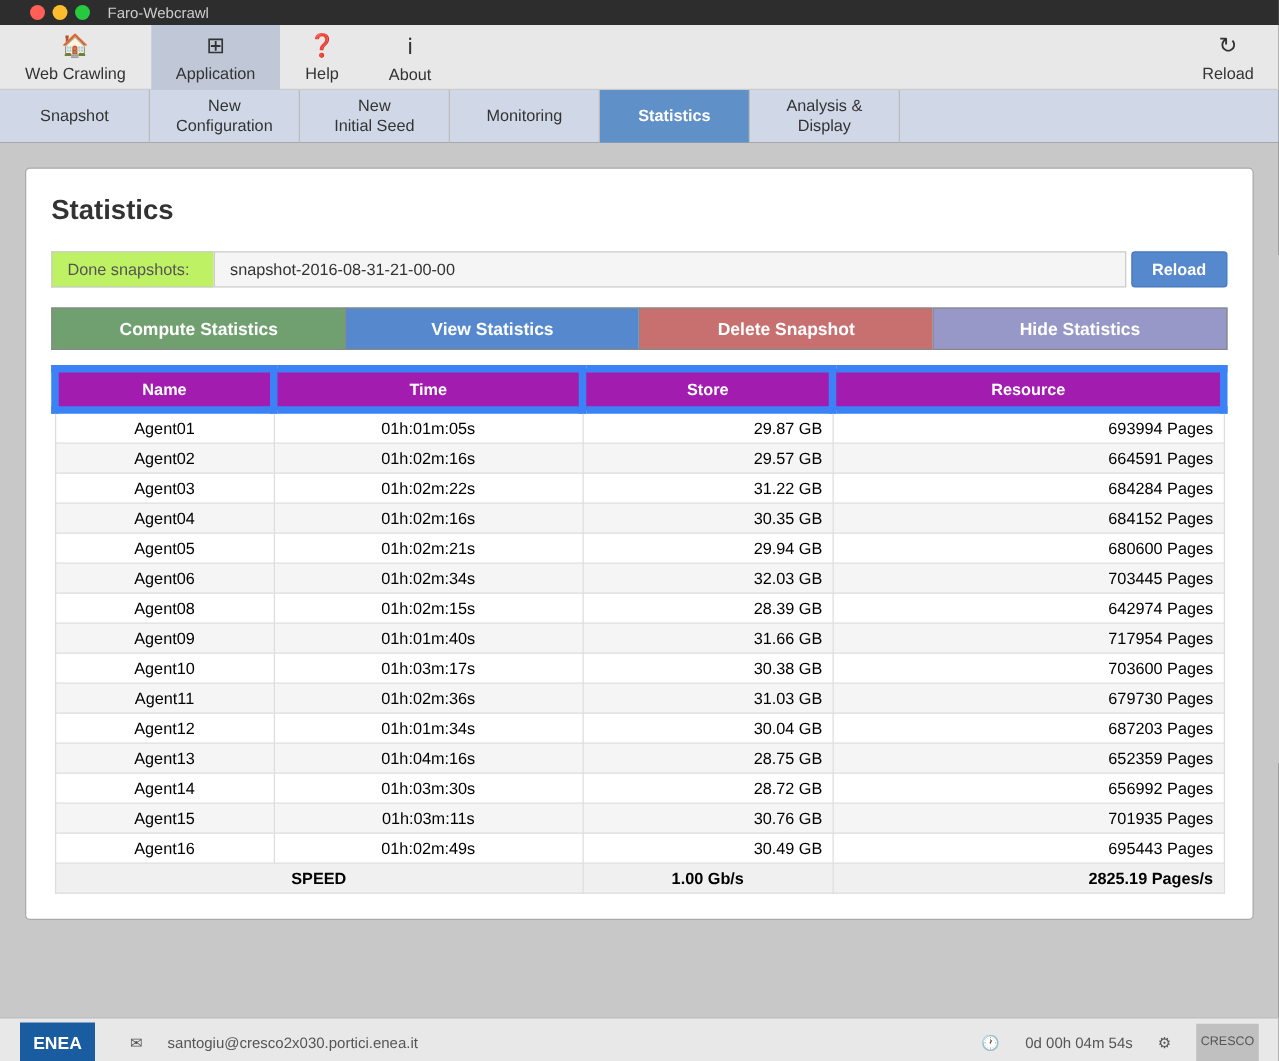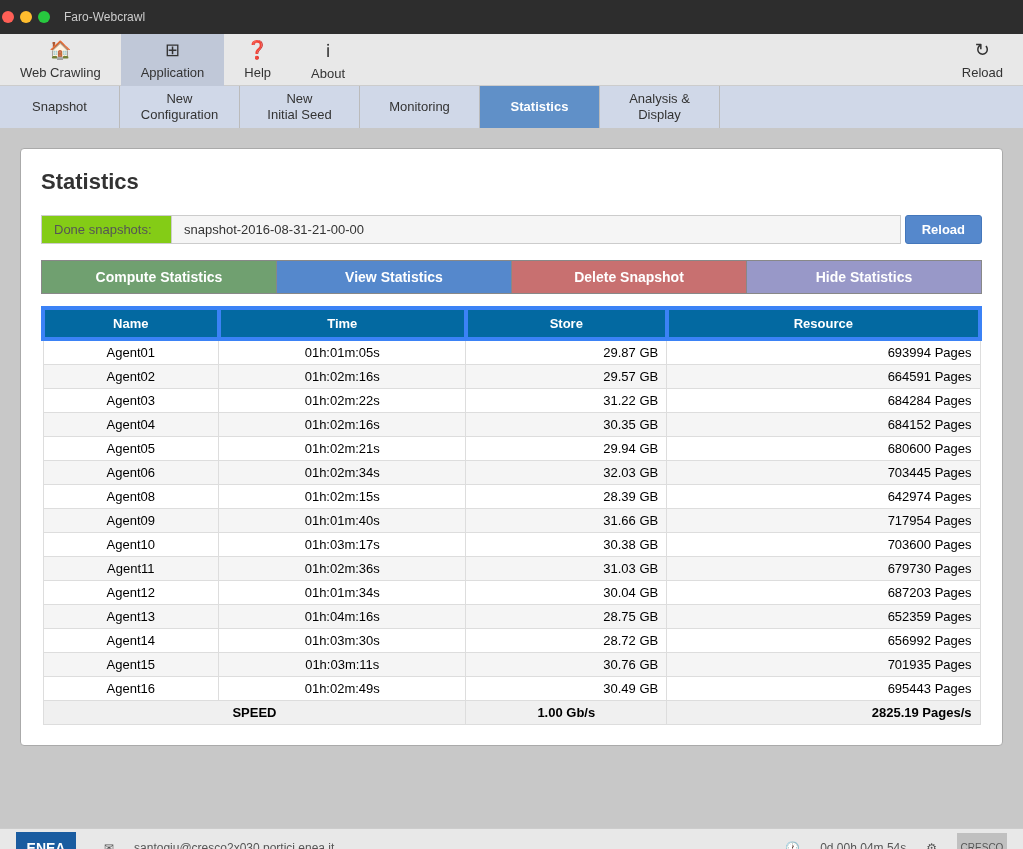--- a/index.html
+++ b/index.html
@@ -8,24 +8,24 @@
       font-size: 13px;
       background: #3a3a3a;
       width: 1023px;
       min-height: 849px;
       overflow-x: hidden;
     }
 
     
     #title-bar {
       background: #2d2d2d;
-      height: 34px;
-      display: flex;
-      align-items: center;
-      padding: 0 2px;
+      height: 20px;
+      display: flex;
+      align-items: center;
+      padding: 0 24px;
       gap: 6px;
     }
     .window-btn {
       width: 12px; height: 12px;
       border-radius: 50%;
       display: inline-block;
     }
     .btn-close { background: #ff5f56; }
     .btn-min { background: #ffbd2e; }
     .btn-max { background: #27c93f; }
@@ -122,21 +122,21 @@
     }
 
     
     #snapshot-row {
       display: flex;
       align-items: center;
       margin-bottom: 16px;
       gap: 0;
     }
     #snapshot-label {
-      background: #84cc16;
+      background: #bef264;
       border: 1px solid #ccc;
       padding: 6px 12px;
       font-size: 13px;
       color: #555;
       border-right: none;
       min-width: 130px;
     }
     #snapshot-value {
       background: #f5f5f5;
       border: 1px solid #ccc;
@@ -178,25 +178,25 @@
     .btn-hide { background: #9898c8; color: white; }
     .btn-delete { background: #c87070; color: white; }
 
     
     #data-table {
       width: 100%;
       border-collapse: collapse;
       font-size: 13px;
     }
     #data-table th {
-      background: #0369a1;
+      background: #a21caf;
       color: white;
       padding: 6px 8px;
       text-align: center;
-      border: 4px solid #3b82f6;
+      border: 6px solid #3b82f6;
       font-weight: bold;
     }
     #data-table td {
       padding: 4px 8px;
       border: 1px solid #ddd;
       text-align: center;
     }
     #data-table tr:nth-child(even) td { background: #f5f5f5; }
     #data-table tr:nth-child(odd) td { background: #ffffff; }
     #data-table td:first-child { text-align: center; }

